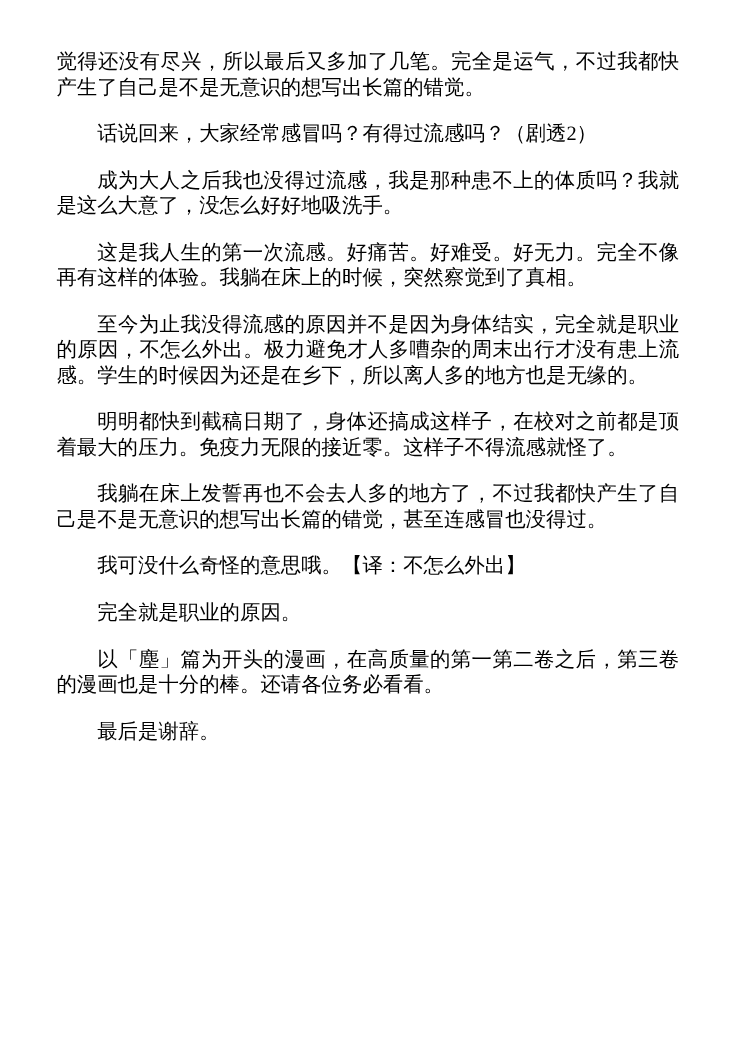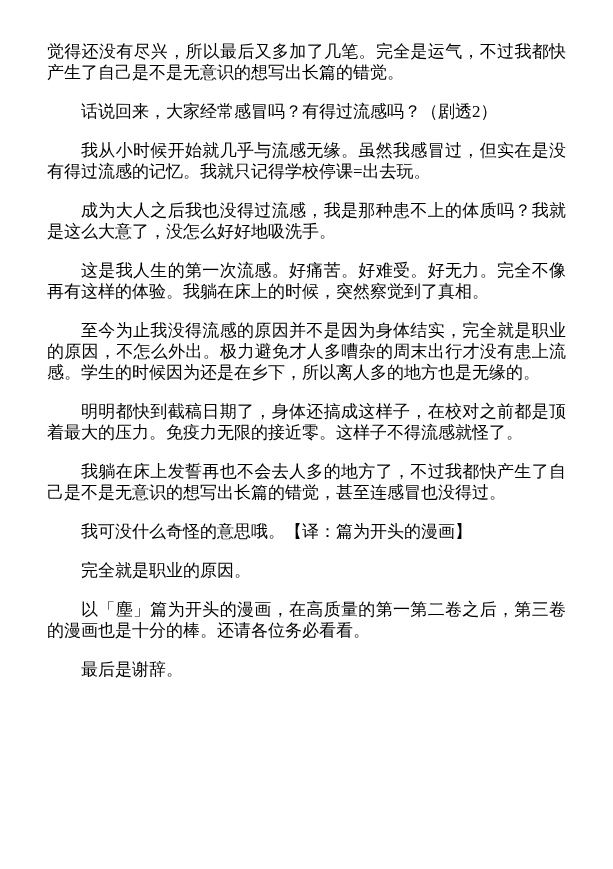--- a/index.html
+++ b/index.html
@@ -34,23 +34,22 @@
   .para.no-indent {
     text-indent: 0;
   }
 </style>
 </head>
 <body>
 
 <div class="page">
   <p class="para no-indent">觉得还没有尽兴，所以最后又多加了几笔。完全是运气，不过我都快产生了自己是不是无意识的想写出长篇的错觉。</p>
   <p class="para">话说回来，大家经常感冒吗？有得过流感吗？（剧透2）</p>
-  <p class="para">我从小时候开始就几乎与流感无缘。虽然我感冒过，但实在是没有得过流感的记忆。我就只记得学校停课=出去玩。</p>
   <p class="para">成为大人之后我也没得过流感，我是那种患不上的体质吗？我就是这么大意了，没怎么好好地吸洗手。</p>
   <p class="para">这是我人生的第一次流感。好痛苦。好难受。好无力。完全不像再有这样的体验。我躺在床上的时候，突然察觉到了真相。</p>
   <p class="para">至今为止我没得流感的原因并不是因为身体结实，完全就是职业的原因，不怎么外出。极力避免才人多嘈杂的周末出行才没有患上流感。学生的时候因为还是在乡下，所以离人多的地方也是无缘的。</p>
   <p class="para">明明都快到截稿日期了，身体还搞成这样子，在校对之前都是顶着最大的压力。免疫力无限的接近零。这样子不得流感就怪了。</p>
   <p class="para">我躺在床上发誓再也不会去人多的地方了，不过我都快产生了自己是不是无意识的想写出长篇的错觉，甚至连感冒也没得过。</p>
-  <p class="para">我可没什么奇怪的意思哦。【译：篇为开头的漫画】</p>
+  <p class="para">我可没什么奇怪的意思哦。【译：不怎么外出】</p>
   <p class="para">完全就是职业的原因。</p>
   <p class="para">以「塵」篇为开头的漫画，在高质量的第一第二卷之后，第三卷的漫画也是十分的棒。还请各位务必看看。</p>
   <p class="para">最后是谢辞。</p>
 </div>
 
 </body></html>

